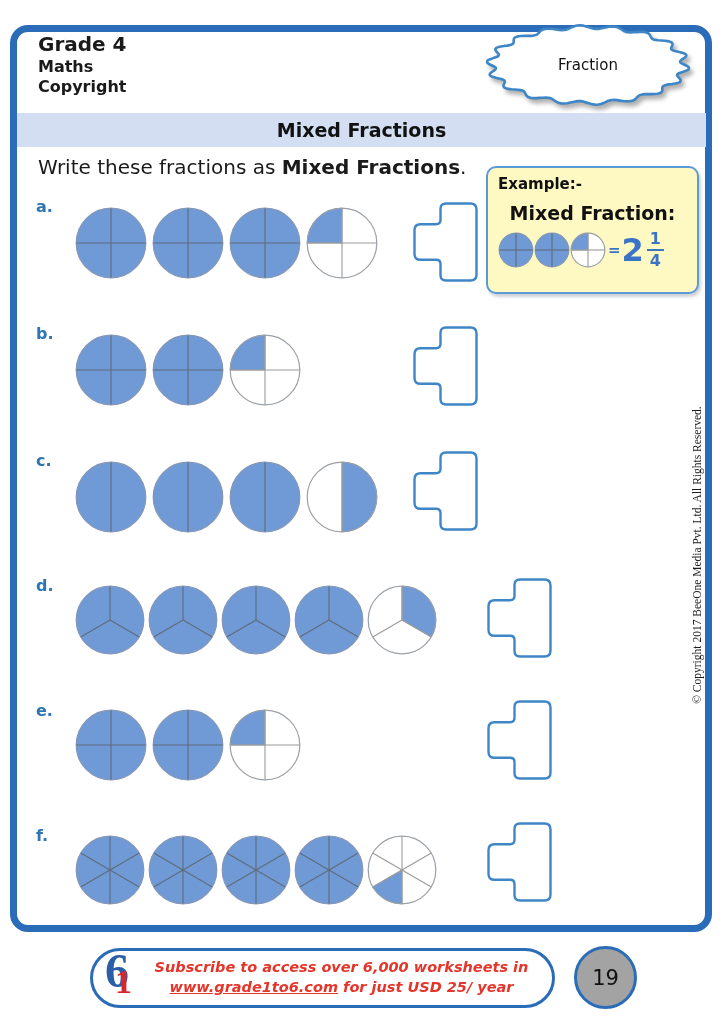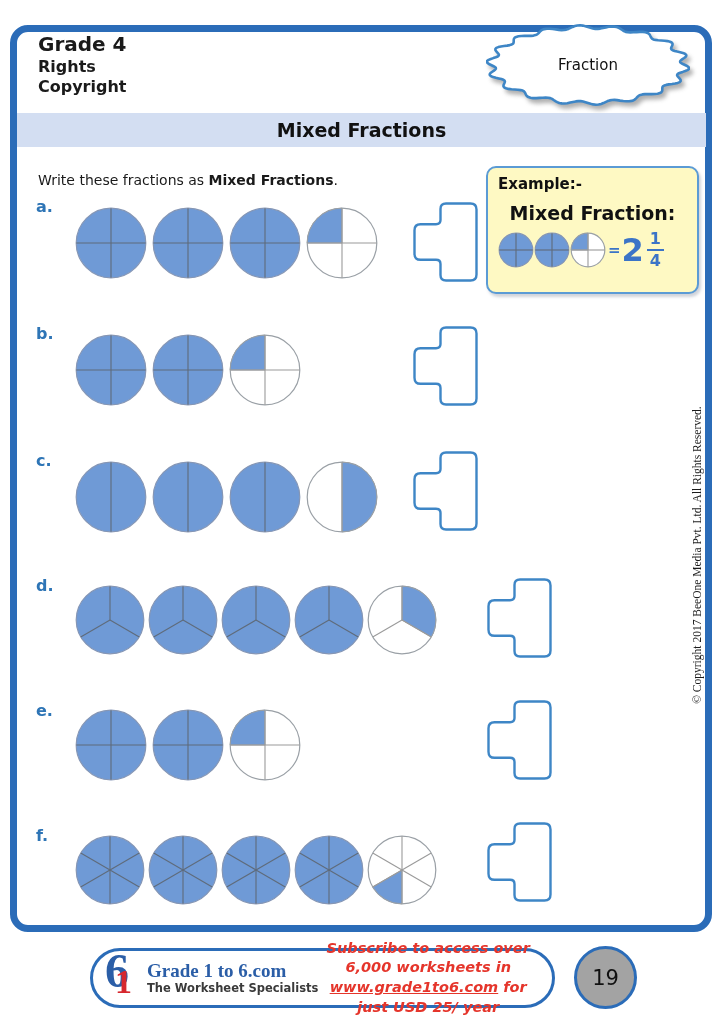--- a/index.html
+++ b/index.html
@@ -15,21 +15,21 @@
   
   .oval-wrap{position:absolute;left:486px;top:20px;width:204px;height:90px;
              filter:drop-shadow(3px 4px 2px rgba(80,80,80,.45));}
   .oval-label{position:absolute;left:0;top:0;width:204px;height:90px;display:flex;
               align-items:center;justify-content:center;font-size:15px;color:#111;}
   
   .banner{position:absolute;left:17px;top:113px;width:689px;height:34px;background:#D3DEF2;
           display:flex;align-items:center;justify-content:center;
           font-size:19px;font-weight:bold;color:#111;}
   
-  .instruction{position:absolute;left:38px;top:172px;font-size:14px;color:#1a1a1a;}
+  .instruction{position:absolute;left:38px;top:155px;font-size:20px;color:#1a1a1a;}
   .instruction b{font-weight:bold;}
   
   .row-label{position:absolute;font-size:16px;font-weight:bold;color:#2E75B6;}
   .circles{position:absolute;display:flex;align-items:center;}
   .answer-box{position:absolute;width:65px;height:80px;}
   
   .example{position:absolute;left:486px;top:166px;width:213px;height:128px;box-sizing:border-box;
            background:#fef9c3;border:2.5px solid #5B9BD5;border-radius:10px;
            box-shadow:2px 3px 3px rgba(120,130,150,.35);}
   .example .ex-title{position:absolute;left:10px;top:7px;font-size:15px;font-weight:bold;color:#111;}
@@ -67,21 +67,21 @@
                font-size:21px;color:#111;}
 </style>
 </head>
 <body>
 
 <div id="page">
   <div class="frame"></div>
 
   <div class="header">
     <div class="l1">Grade 4</div>
-    <div class="l2">Rights</div>
+    <div class="l2">Maths</div>
     <div class="l3">Copyright</div>
   </div>
 
   <div class="oval-wrap">
     <svg id="oval-svg" width="204" height="90" viewBox="0 0 204 90">
         <polygon points="199.0,45.0 201.1,46.0 202.6,47.1 203.2,48.1 202.8,49.2 201.4,50.1 199.2,51.0 196.7,51.9 194.2,52.7 192.3,53.5 191.3,54.4 191.1,55.3 191.7,56.4 192.8,57.6 193.9,58.8 194.6,60.0 194.6,61.2 193.7,62.1 191.7,62.9 189.1,63.5 186.0,64.0 182.9,64.4 180.2,64.9 178.2,65.5 176.9,66.3 176.4,67.4 176.3,68.6 176.3,69.9 176.1,71.1 175.3,72.3 173.8,73.1 171.6,73.7 168.7,74.0 165.5,74.1 162.1,74.1 159.1,74.1 156.4,74.4 154.4,74.9 152.8,75.6 151.6,76.7 150.5,77.9 149.3,79.1 147.7,80.2 145.7,80.9 143.2,81.3 140.4,81.3 137.3,81.0 134.1,80.6 131.1,80.1 128.4,79.9 125.9,80.0 123.7,80.4 121.6,81.1 119.5,82.1 117.4,83.1 115.1,83.9 112.6,84.5 110.0,84.7 107.3,84.4 104.6,83.8 102.0,83.0 99.5,82.2 97.1,81.5 94.7,81.1 92.3,81.1 89.8,81.4 87.0,82.0 84.2,82.6 81.3,83.2 78.4,83.5 75.7,83.4 73.3,83.0 71.2,82.1 69.4,81.1 67.7,80.0 66.1,78.9 64.3,78.1 62.2,77.7 59.7,77.6 56.7,77.7 53.5,77.9 50.2,78.1 47.1,78.1 44.5,77.8 42.4,77.1 41.0,76.2 40.1,75.0 39.5,73.7 38.9,72.5 38.1,71.4 36.7,70.6 34.6,70.1 31.9,69.7 28.8,69.5 25.5,69.3 22.5,68.9 20.0,68.3 18.3,67.5 17.5,66.5 17.5,65.3 18.0,64.0 18.6,62.7 18.9,61.6 18.5,60.6 17.4,59.8 15.4,59.1 12.8,58.4 9.9,57.8 7.2,57.1 5.1,56.2 3.9,55.3 3.7,54.2 4.5,53.1 5.9,52.0 7.6,50.9 9.1,49.8 9.9,48.8 9.8,47.8 8.8,46.9 7.1,46.0 5.0,45.0 2.9,44.0 1.4,42.9 0.8,41.9 1.2,40.8 2.6,39.9 4.8,39.0 7.3,38.1 9.8,37.3 11.7,36.5 12.7,35.6 12.9,34.7 12.3,33.6 11.2,32.4 10.1,31.2 9.4,30.0 9.4,28.8 10.3,27.9 12.3,27.1 14.9,26.5 18.0,26.0 21.1,25.6 23.8,25.1 25.8,24.5 27.1,23.7 27.6,22.6 27.7,21.4 27.7,20.1 27.9,18.9 28.7,17.7 30.2,16.9 32.4,16.3 35.3,16.0 38.5,15.9 41.9,15.9 44.9,15.9 47.6,15.6 49.6,15.1 51.2,14.4 52.4,13.3 53.5,12.1 54.7,10.9 56.3,9.8 58.3,9.1 60.8,8.7 63.6,8.7 66.7,9.0 69.9,9.4 72.9,9.9 75.6,10.1 78.1,10.0 80.3,9.6 82.4,8.9 84.5,7.9 86.6,6.9 88.9,6.1 91.4,5.5 94.0,5.3 96.7,5.6 99.4,6.2 102.0,7.0 104.5,7.8 106.9,8.5 109.3,8.9 111.7,8.9 114.2,8.6 117.0,8.0 119.8,7.4 122.7,6.8 125.6,6.5 128.3,6.6 130.7,7.0 132.8,7.9 134.6,8.9 136.3,10.0 137.9,11.1 139.7,11.9 141.8,12.3 144.3,12.4 147.3,12.3 150.5,12.1 153.8,11.9 156.9,11.9 159.5,12.2 161.6,12.9 163.0,13.8 163.9,15.0 164.5,16.3 165.1,17.5 165.9,18.6 167.3,19.4 169.4,19.9 172.1,20.3 175.2,20.5 178.5,20.7 181.5,21.1 184.0,21.7 185.7,22.5 186.5,23.5 186.5,24.7 186.0,26.0 185.4,27.3 185.1,28.4 185.5,29.4 186.6,30.2 188.6,30.9 191.2,31.6 194.1,32.2 196.8,32.9 198.9,33.8 200.1,34.7 200.3,35.8 199.5,36.9 198.1,38.0 196.4,39.1 194.9,40.2 194.1,41.2 194.2,42.2 195.2,43.1 196.9,44.0 199.0,45.0" fill="#fff" stroke="#3E86C6" stroke-width="2.6" stroke-linejoin="round"></polygon>
       </svg>
     <div class="oval-label">Fraction</div>
   </div>
 
@@ -337,24 +337,20 @@
     </div>
 
   <div class="copyright">© Copyright 2017 BeeOne Media Pvt. Ltd. All Rights Reserved.</div>
 
   <div class="footer-pill">
     <div class="logo">
       <div class="logo-mark">
         <span class="logo-six">6</span>
         <span class="logo-one">1</span>
       </div>
-      <div class="logo-text">
-        <div class="logo-name">Grade 1 to 6.com</div>
-        <div class="logo-tag">The Worksheet Specialists</div>
-      </div>
     </div>
     <div class="promo">
       <div>Subscribe to access over 6,000 worksheets in</div>
       <div><span class="url">www.grade1to6.com</span><span> for just USD 25/ year</span></div>
     </div>
   </div>
 
   <div class="page-circle">19</div>
 </div>
 

